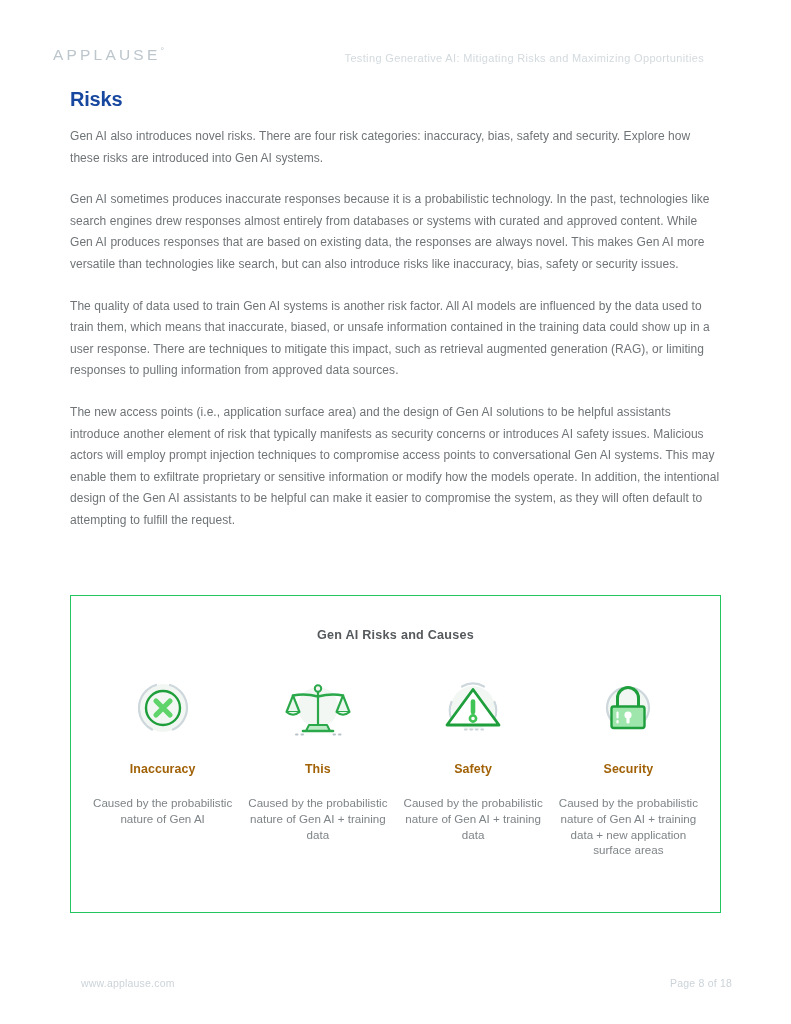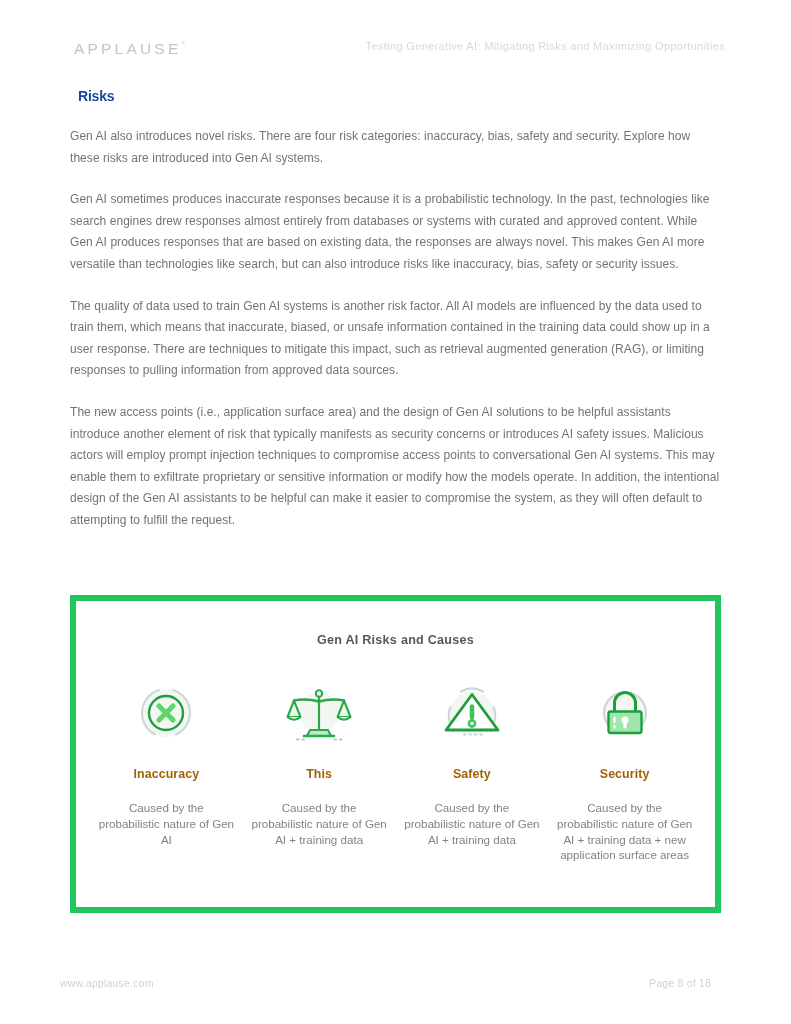--- a/index.html
+++ b/index.html
@@ -16,26 +16,26 @@
     width: 791px;
     height: 1024px;
     background: #ffffff;
     overflow: hidden;
     box-sizing: border-box;
   }
 
   
   .header {
     position: absolute;
-    left: 74px;
+    left: 53px;
     top: 40px;
     width: 651px;
     height: 24px;
     display: flex;
-    align-items: flex-start;
+    align-items: flex-end;
     justify-content: space-between;
   }
   .logo {
     font-family: "Liberation Sans", sans-serif;
     font-size: 15.5px;
     letter-spacing: 3.2px;
     color: #bcc6cc;
     font-weight: 400;
     white-space: nowrap;
     position: relative;
@@ -50,23 +50,23 @@
     font-size: 11px;
     color: #d3dade;
     letter-spacing: 0.35px;
     white-space: nowrap;
     font-weight: 400;
   }
 
   
   .page-title {
     position: absolute;
-    left: 78px;
+    left: 70px;
     top: 88px;
-    font-size: 14px;
+    font-size: 20px;
     font-weight: bold;
     color: #17479e;
     letter-spacing: -0.2px;
     margin: 0;
   }
 
   
   .body-copy {
     position: absolute;
     left: 70px;
@@ -83,21 +83,21 @@
   }
   .body-copy p:last-child { margin-bottom: 0; }
 
   
   .risk-panel {
     position: absolute;
     left: 70px;
     top: 595px;
     width: 651px;
     height: 318px;
-    border: 6px solid #22c55e;
+    border: 1px solid #22c55e;
     box-sizing: border-box;
     background: #ffffff;
   }
   .panel-title {
     text-align: center;
     margin: 32px 0 0 0;
     font-size: 12.6px;
     font-weight: bold;
     color: #55595c;
     letter-spacing: 0.25px;
@@ -135,21 +135,21 @@
     font-size: 11.6px;
     line-height: 15.8px;
     color: #7e8487;
     text-align: center;
     max-width: 140px;
   }
 
   
   .footer {
     position: absolute;
-    left: 60px;
+    left: 81px;
     top: 977px;
     width: 651px;
     display: flex;
     align-items: baseline;
     justify-content: space-between;
   }
   .footer-left, .footer-right {
     font-size: 10.5px;
     color: #ccd3d8;
     letter-spacing: 0.2px;

